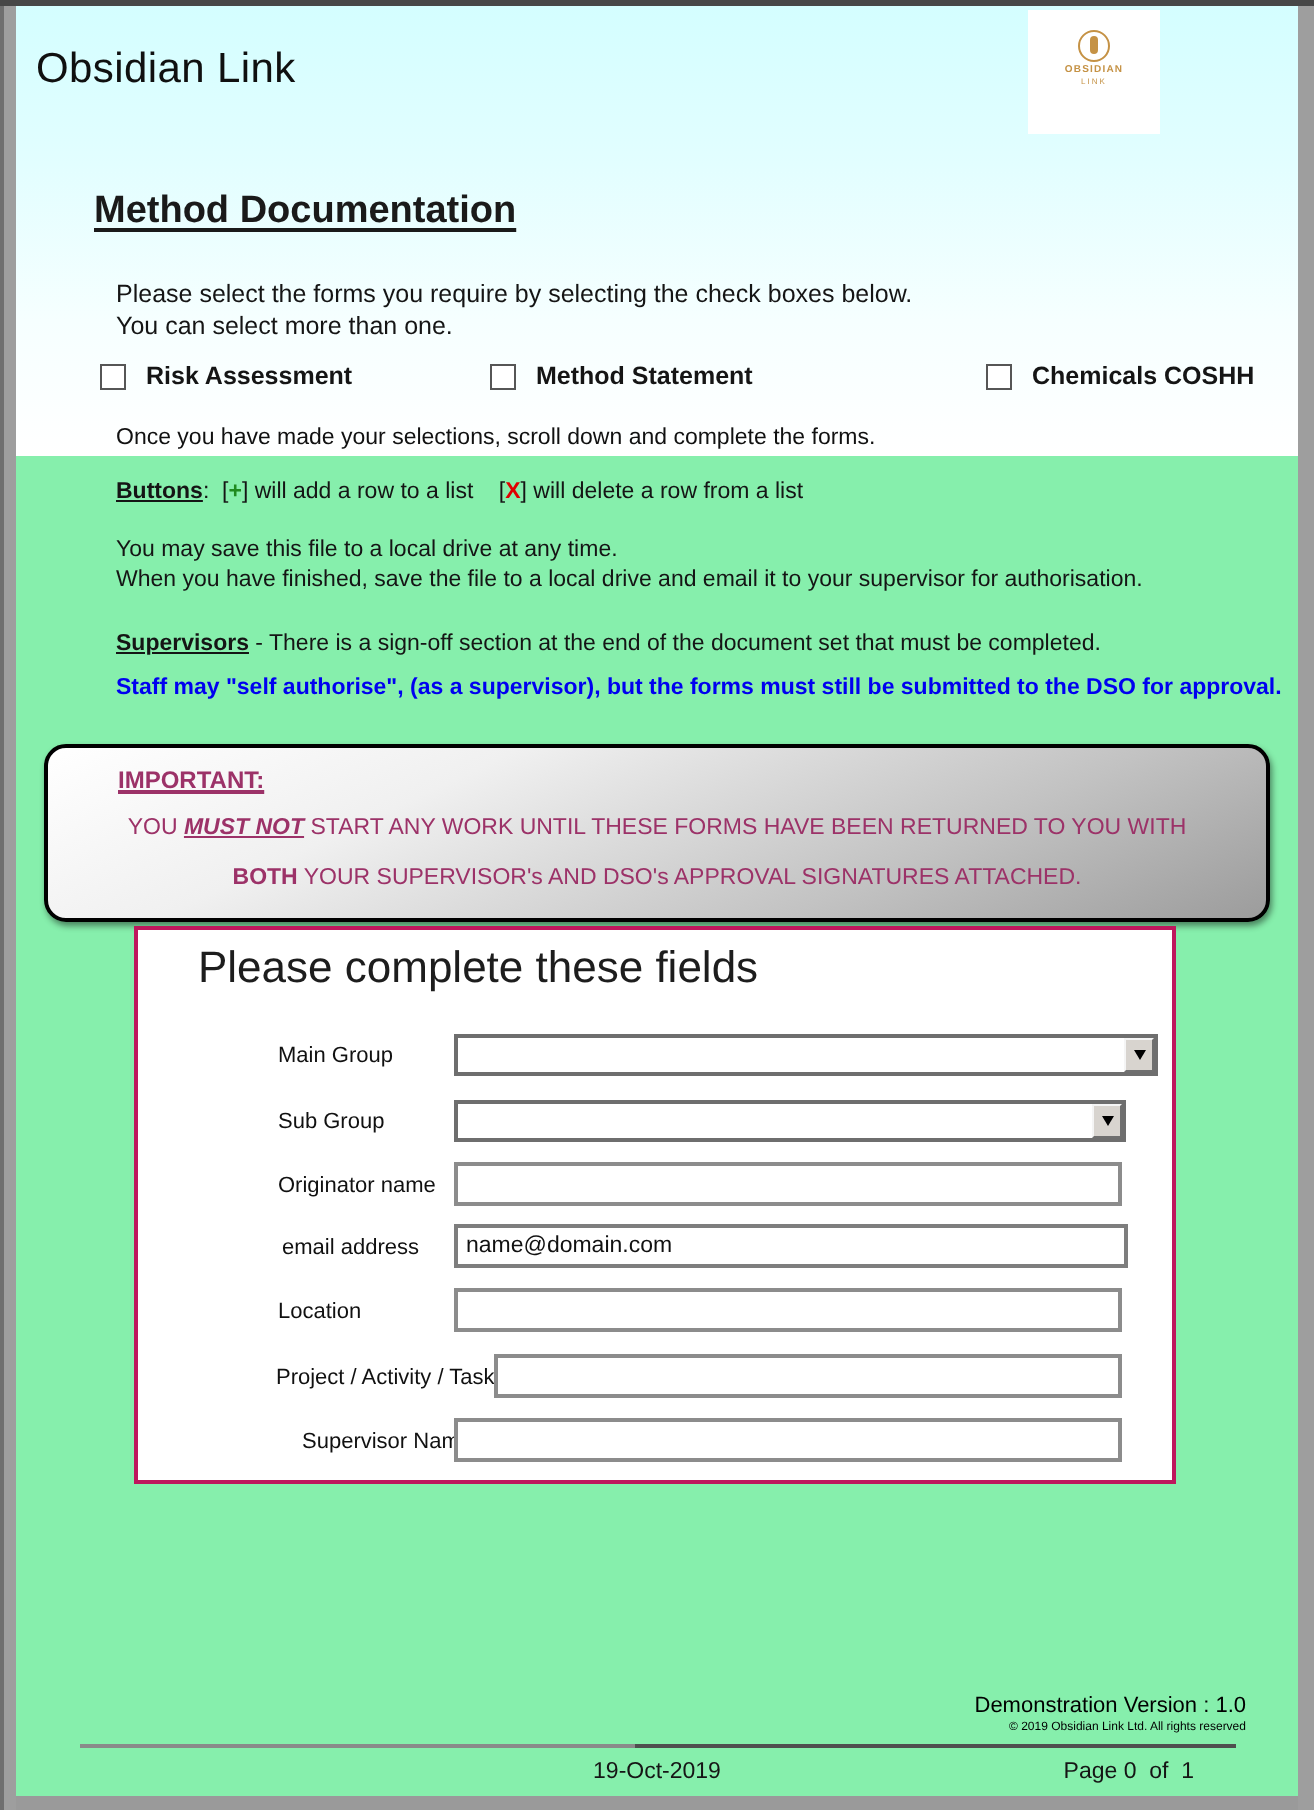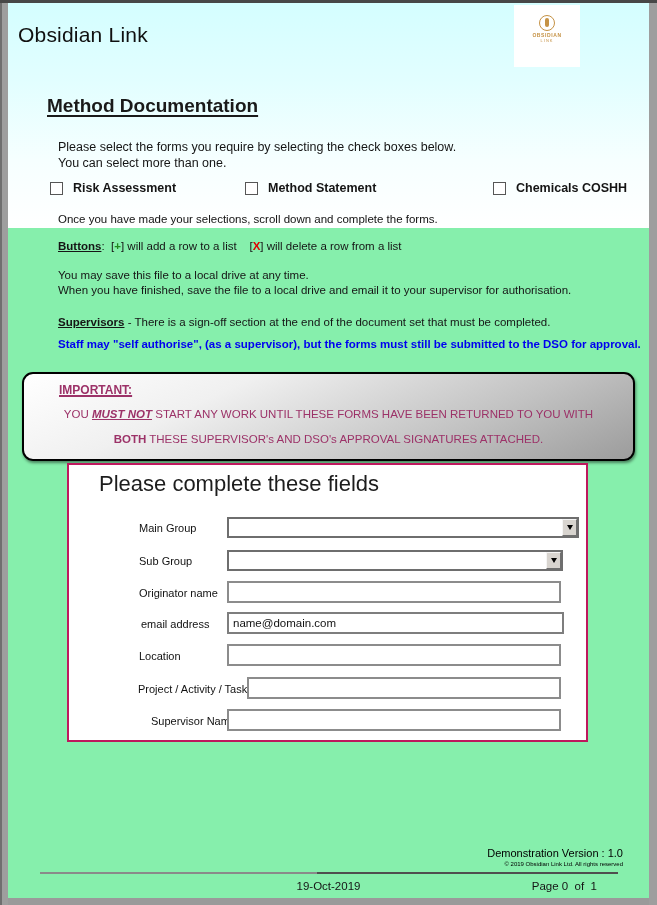--- a/index.html
+++ b/index.html
@@ -129,21 +129,21 @@
   <div class="line-save1">You may save this file to a local drive at any time.</div>
   <div class="line-save2">When you have finished, save the file to a local drive and email it to your supervisor for authorisation.</div>
 
   <div class="line-supervisors"><span class="u-bold">Supervisors</span><span> - There is a sign-off section at the end of the document set that must be completed.</span></div>
 
   <div class="line-staff">Staff may "self authorise", (as a supervisor), but the forms must still be submitted to the DSO for approval.</div>
 
   <div class="important-box">
     <div class="imp-title">IMPORTANT:</div>
     <div class="imp-line imp-line1"><span>YOU </span><span class="imp-emph">MUST NOT</span><span> START ANY WORK UNTIL THESE FORMS HAVE BEEN RETURNED TO YOU WITH</span></div>
-    <div class="imp-line imp-line2"><span class="imp-bold">BOTH</span><span> THESE SUPERVISOR's AND DSO's APPROVAL SIGNATURES ATTACHED.</span></div>
+    <div class="imp-line imp-line2"><span class="imp-bold">BOTH</span><span> YOUR SUPERVISOR's AND DSO's APPROVAL SIGNATURES ATTACHED.</span></div>
   </div>
 
   <div class="form-box">
     <div class="form-title">Please complete these fields</div>
 
     <div class="f-label" style="left:70px; top:57px;">Main Group</div>
     <div class="combo" style="left:158px; top:52px; width:352px;">
       <div class="combo-btn">
         <span class="combo-arrow"></span>
       </div>

